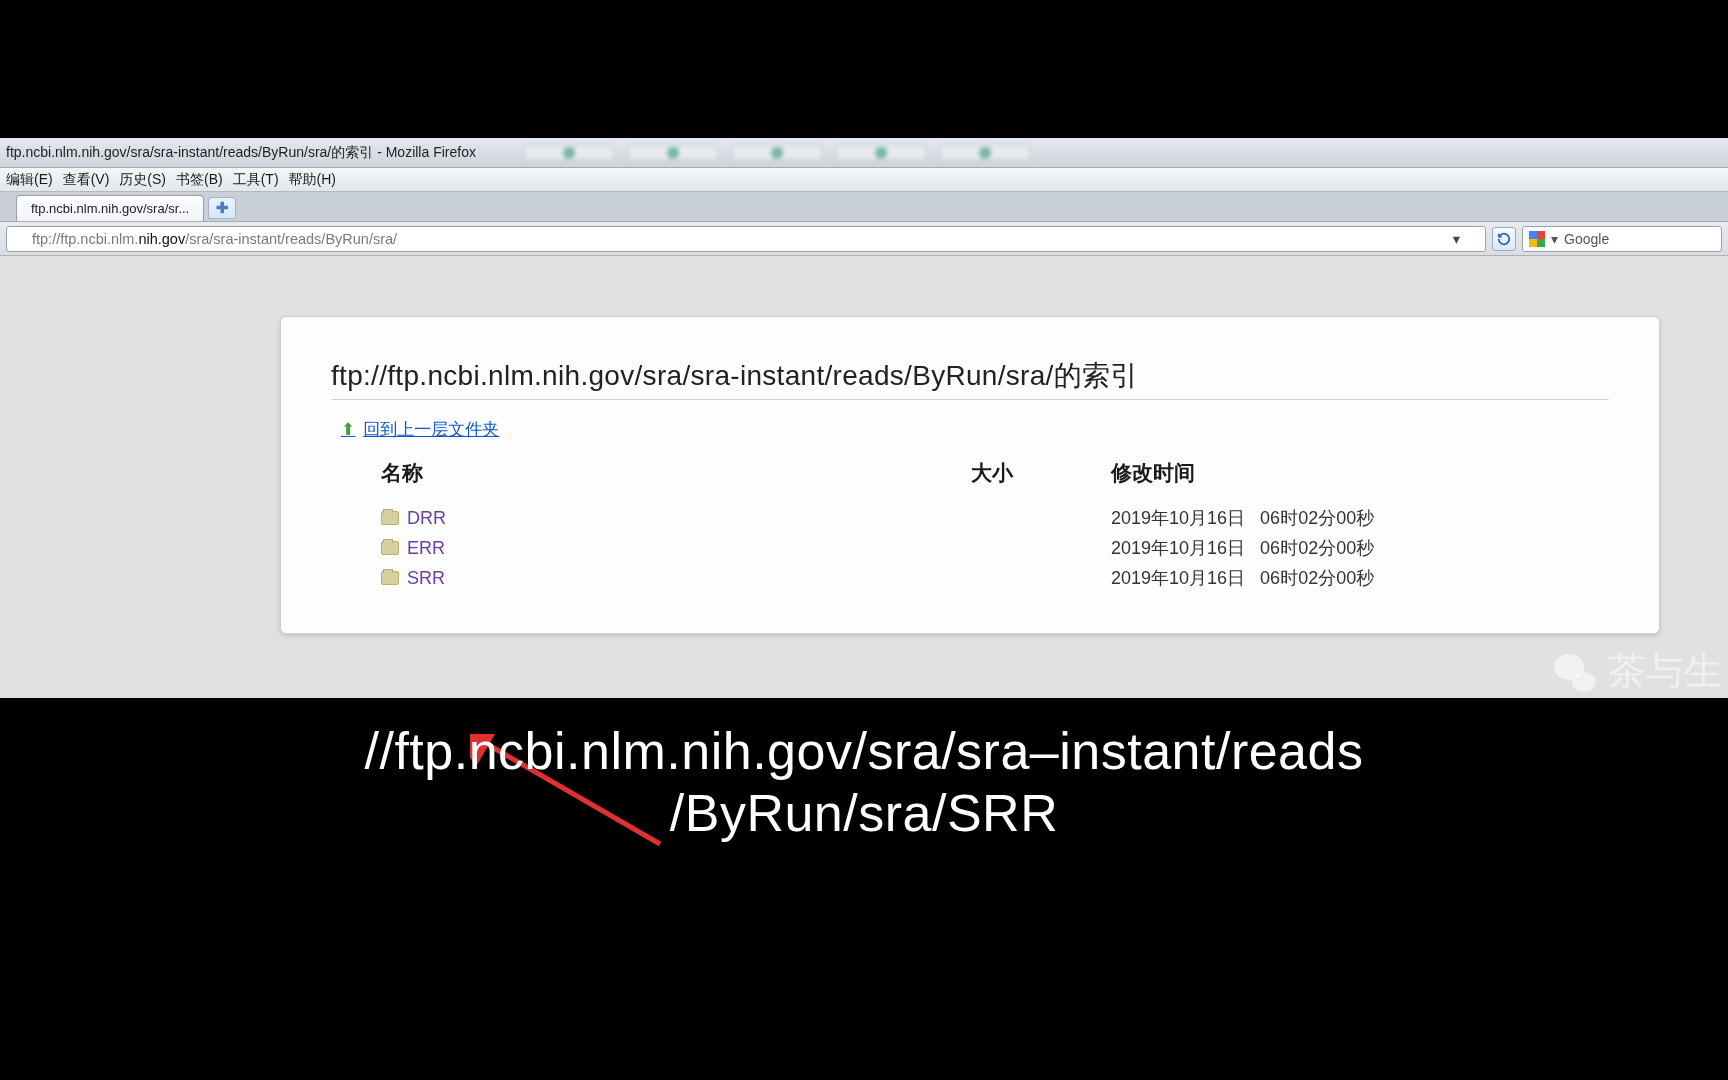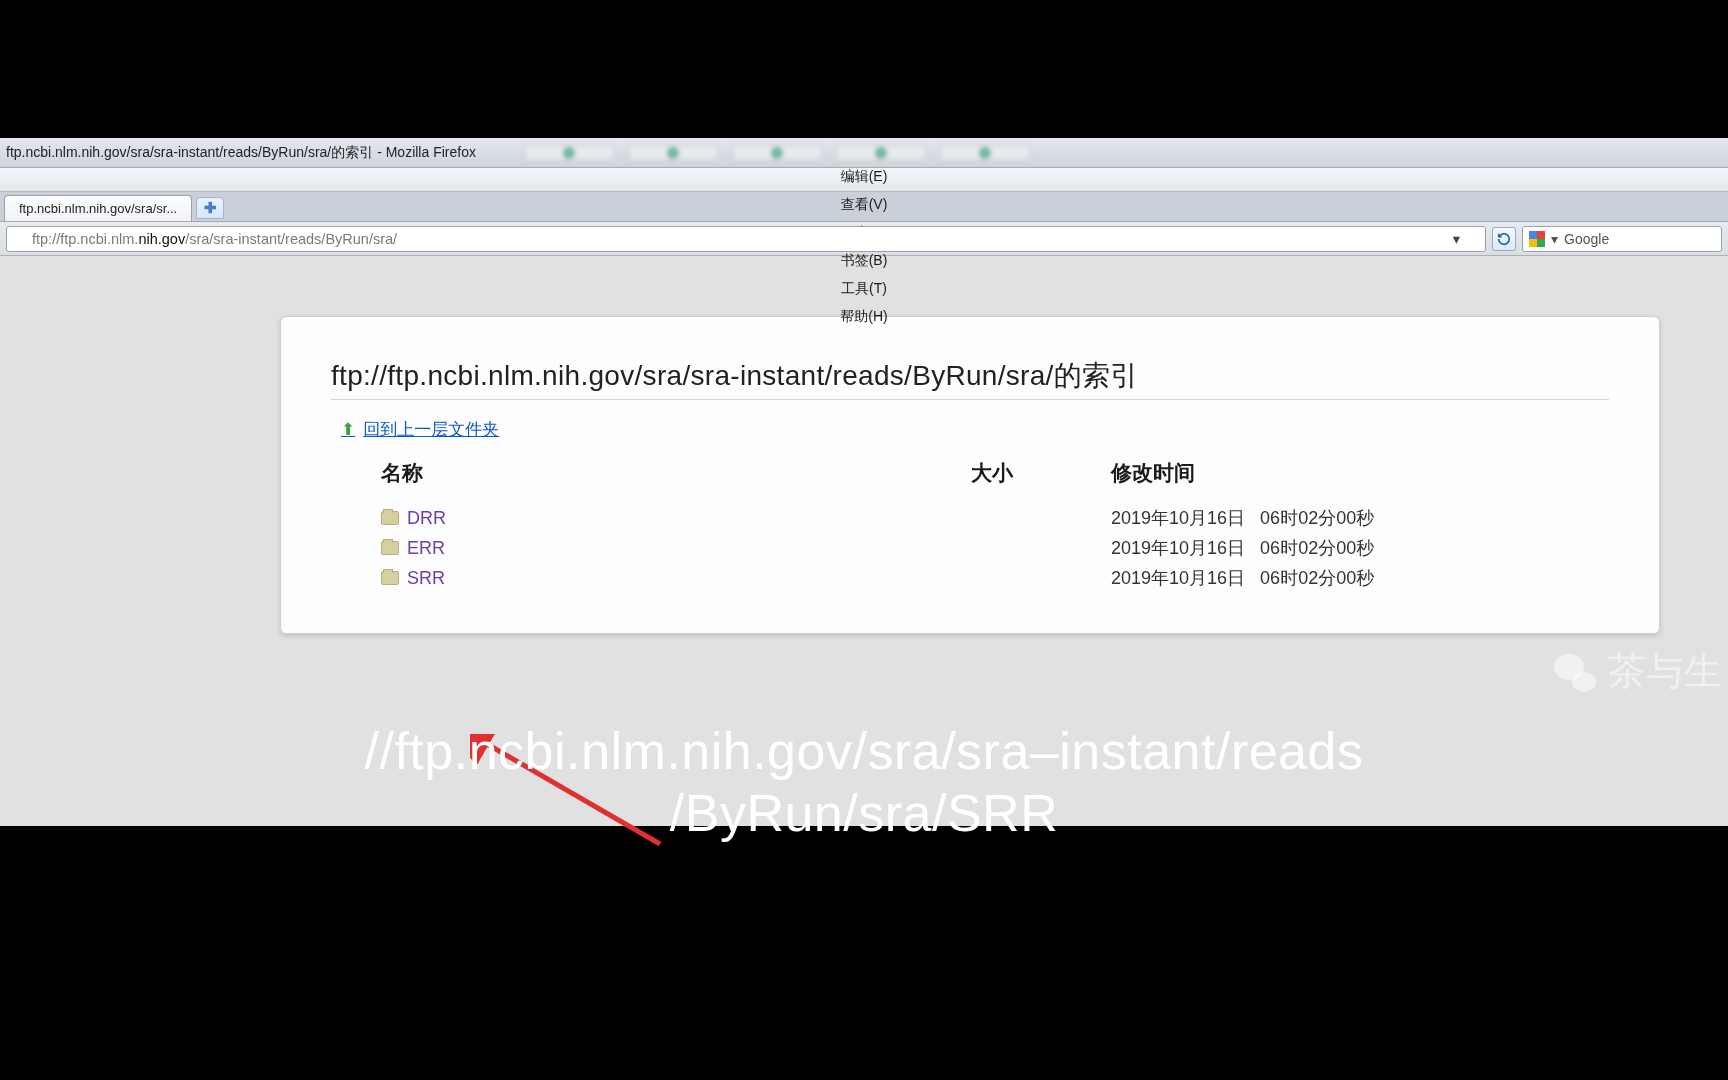--- a/index.html
+++ b/index.html
@@ -7,21 +7,21 @@
     width: 1728px;
     height: 1080px;
     background: #000;
     font-family: Arial, "Microsoft YaHei", sans-serif;
     overflow: hidden;
     position: relative;
   }
   .letterbox-top { height: 138px; background: #000; }
   .browser-area {
     position: relative;
-    height: 688px;
+    height: 560px;
     background: #d0d2d5;
   }
   .title-bar {
     height: 30px;
     background: linear-gradient(#e4e8ee, #cdd4dc);
     border-bottom: 1px solid #a9a9a9;
     display: flex;
     align-items: center;
     padding: 0 6px;
     font-size: 14px;
@@ -58,41 +58,41 @@
   .menu-bar {
     height: 24px;
     background: linear-gradient(#f3f6fa, #e3e7ed);
     border-bottom: 1px solid #b9b9b9;
     display: flex;
     align-items: center;
     gap: 10px;
     padding: 0 6px;
     font-size: 14px;
     color: #1a1a1a;
-    flex-direction: column;
   }
   .tab-strip {
     height: 30px;
     background: #c9d0d9;
     border-bottom: 1px solid #a9a9a9;
     display: flex;
     align-items: flex-end;
     padding: 0 4px;
   }
   .tab-active {
     background: linear-gradient(#fdfdfd, #f1f3f6);
     border: 1px solid #a0a0a0;
     border-bottom: none;
     border-radius: 4px 4px 0 0;
     padding: 4px 14px;
     font-size: 13px;
     color: #222;
     height: 26px;
     display: flex;
     align-items: center;
+    margin-left: 12px;
   }
   .tab-new {
     width: 28px;
     height: 22px;
     margin-left: 4px;
     border: 1px solid #a6b4c9;
     border-radius: 4px 4px 0 0;
     background: linear-gradient(#eaf2ff, #d7e5fb);
     display: flex;
     align-items: center;

